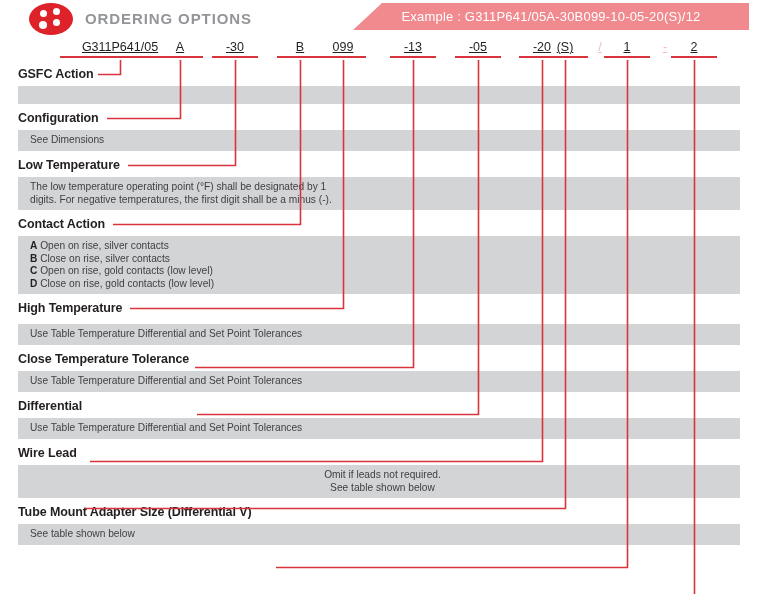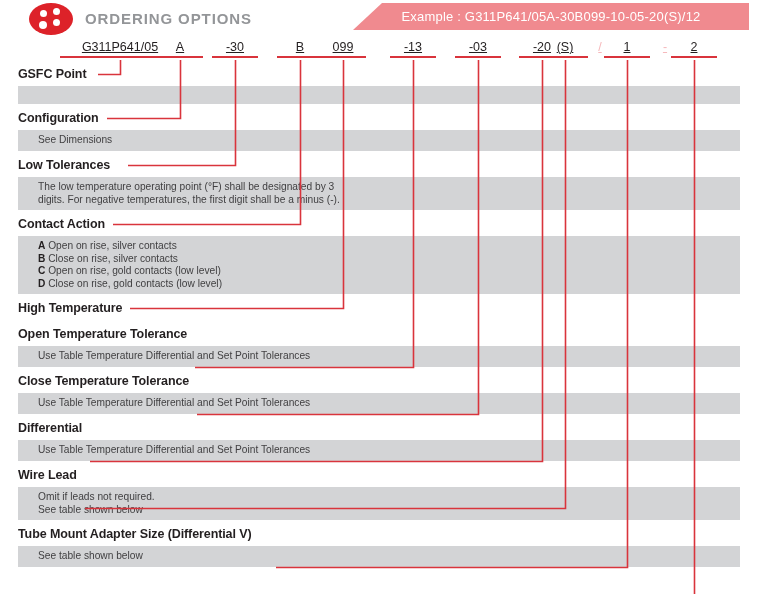--- a/index.html
+++ b/index.html
@@ -38,21 +38,21 @@
   .pn.sep{color:#f6b9bc;}
   .pn.sep .rule{background:transparent;}
 
   
   #rows{position:absolute;left:0;top:64px;width:757px;}
   .row{position:relative;}
   .label-row{height:22px;}
   .label-row .label{position:absolute;left:18px;top:3px;font-size:12.5px;
       font-weight:bold;color:#231f20;white-space:nowrap;letter-spacing:-.1px;}
   .band{background:#d3d4d6;margin:0 17px 0 18px;}
-  .band .btxt{padding:4px 5px 4px 20px;font-size:10.2px;line-height:12.6px;
+  .band .btxt{padding:4px 5px 4px 12px;font-size:10.2px;line-height:12.6px;
       color:#414042;}
   .band .btxt b{font-weight:bold;color:#231f20;}
   .gap{height:4px;}
 
   
   #leaders{position:absolute;left:0;top:0;width:757px;height:594px;
            pointer-events:none;}
 </style>
 </head>
 <body>
@@ -87,21 +87,21 @@
     </div>
     <div class="pn" style="left: 320px; width: 46px;">
       <span class="txt">099</span>
       <span class="rule"></span>
     </div>
     <div class="pn" style="left: 390px; width: 46px;">
       <span class="txt">-13</span>
       <span class="rule"></span>
     </div>
     <div class="pn" style="left: 455px; width: 46px;">
-      <span class="txt">-03</span>
+      <span class="txt">-05</span>
       <span class="rule"></span>
     </div>
     <div class="pn" style="left: 519px; width: 46px;">
       <span class="txt">-20</span>
       <span class="rule"></span>
     </div>
     <div class="pn" style="left: 542px; width: 46px;">
       <span class="txt">(S)</span>
       <span class="rule"></span>
     </div>
@@ -118,62 +118,59 @@
       <span class="rule"></span>
     </div>
     <div class="pn" style="left: 671px; width: 46px;">
       <span class="txt">2</span>
       <span class="rule"></span>
     </div>
   </div>
 
 <div id="rows">
     <div class="row label-row">
-      <div class="label" id="lab-0">GSFC Point</div>
+      <div class="label" id="lab-0">GSFC Action</div>
     </div>
     <div class="band" id="band-0" style="height: 18px;"></div>
     <div class="gap"></div>
     <div class="row label-row">
       <div class="label" id="lab-1">Configuration</div>
     </div>
     <div class="band" id="band-1" style="height: 21px;">
       <div class="btxt">
         <div>See Dimensions</div>
       </div>
     </div>
     <div class="gap"></div>
     <div class="row label-row">
-      <div class="label" id="lab-2">Low Tolerances</div>
+      <div class="label" id="lab-2">Low Temperature</div>
     </div>
     <div class="band" id="band-2" style="height: 33px;">
       <div class="btxt">
-        <div>The low temperature operating point (°F) shall be designated by 3</div>
+        <div>The low temperature operating point (°F) shall be designated by 1</div>
         <div>digits. For negative temperatures, the first digit shall be a minus (-).</div>
       </div>
     </div>
     <div class="gap"></div>
     <div class="row label-row">
       <div class="label" id="lab-3">Contact Action</div>
     </div>
     <div class="band" id="band-3" style="height: 58px;">
       <div class="btxt">
         <div><b>A</b> Open on rise, silver contacts</div>
         <div><b>B</b> Close on rise, silver contacts</div>
         <div><b>C</b> Open on rise, gold contacts (low level)</div>
         <div><b>D</b> Close on rise, gold contacts (low level)</div>
       </div>
     </div>
     <div class="gap"></div>
     <div class="row label-row">
       <div class="label" id="lab-4">High Temperature</div>
     </div>
     <div class="gap"></div>
-    <div class="row label-row">
-      <div class="label" id="lab-5">Open Temperature Tolerance</div>
-    </div>
     <div class="band" id="band-5" style="height: 21px;">
       <div class="btxt">
         <div>Use Table Temperature Differential and Set Point Tolerances</div>
       </div>
     </div>
     <div class="gap"></div>
     <div class="row label-row">
       <div class="label" id="lab-6">Close Temperature Tolerance</div>
     </div>
     <div class="band" id="band-6" style="height: 21px;">
@@ -187,21 +184,21 @@
     </div>
     <div class="band" id="band-7" style="height: 21px;">
       <div class="btxt">
         <div>Use Table Temperature Differential and Set Point Tolerances</div>
       </div>
     </div>
     <div class="gap"></div>
     <div class="row label-row">
       <div class="label" id="lab-8">Wire Lead</div>
     </div>
-    <div class="band" id="band-8" style="height: 33px;">
+    <div class="band" id="band-8" style="height: 33px; text-align: center;">
       <div class="btxt">
         <div>Omit if leads not required.</div>
         <div>See table shown below</div>
       </div>
     </div>
     <div class="gap"></div>
     <div class="row label-row">
       <div class="label" id="lab-9">Tube Mount Adapter Size (Differential V)</div>
     </div>
     <div class="band" id="band-9" style="height: 21px;">

